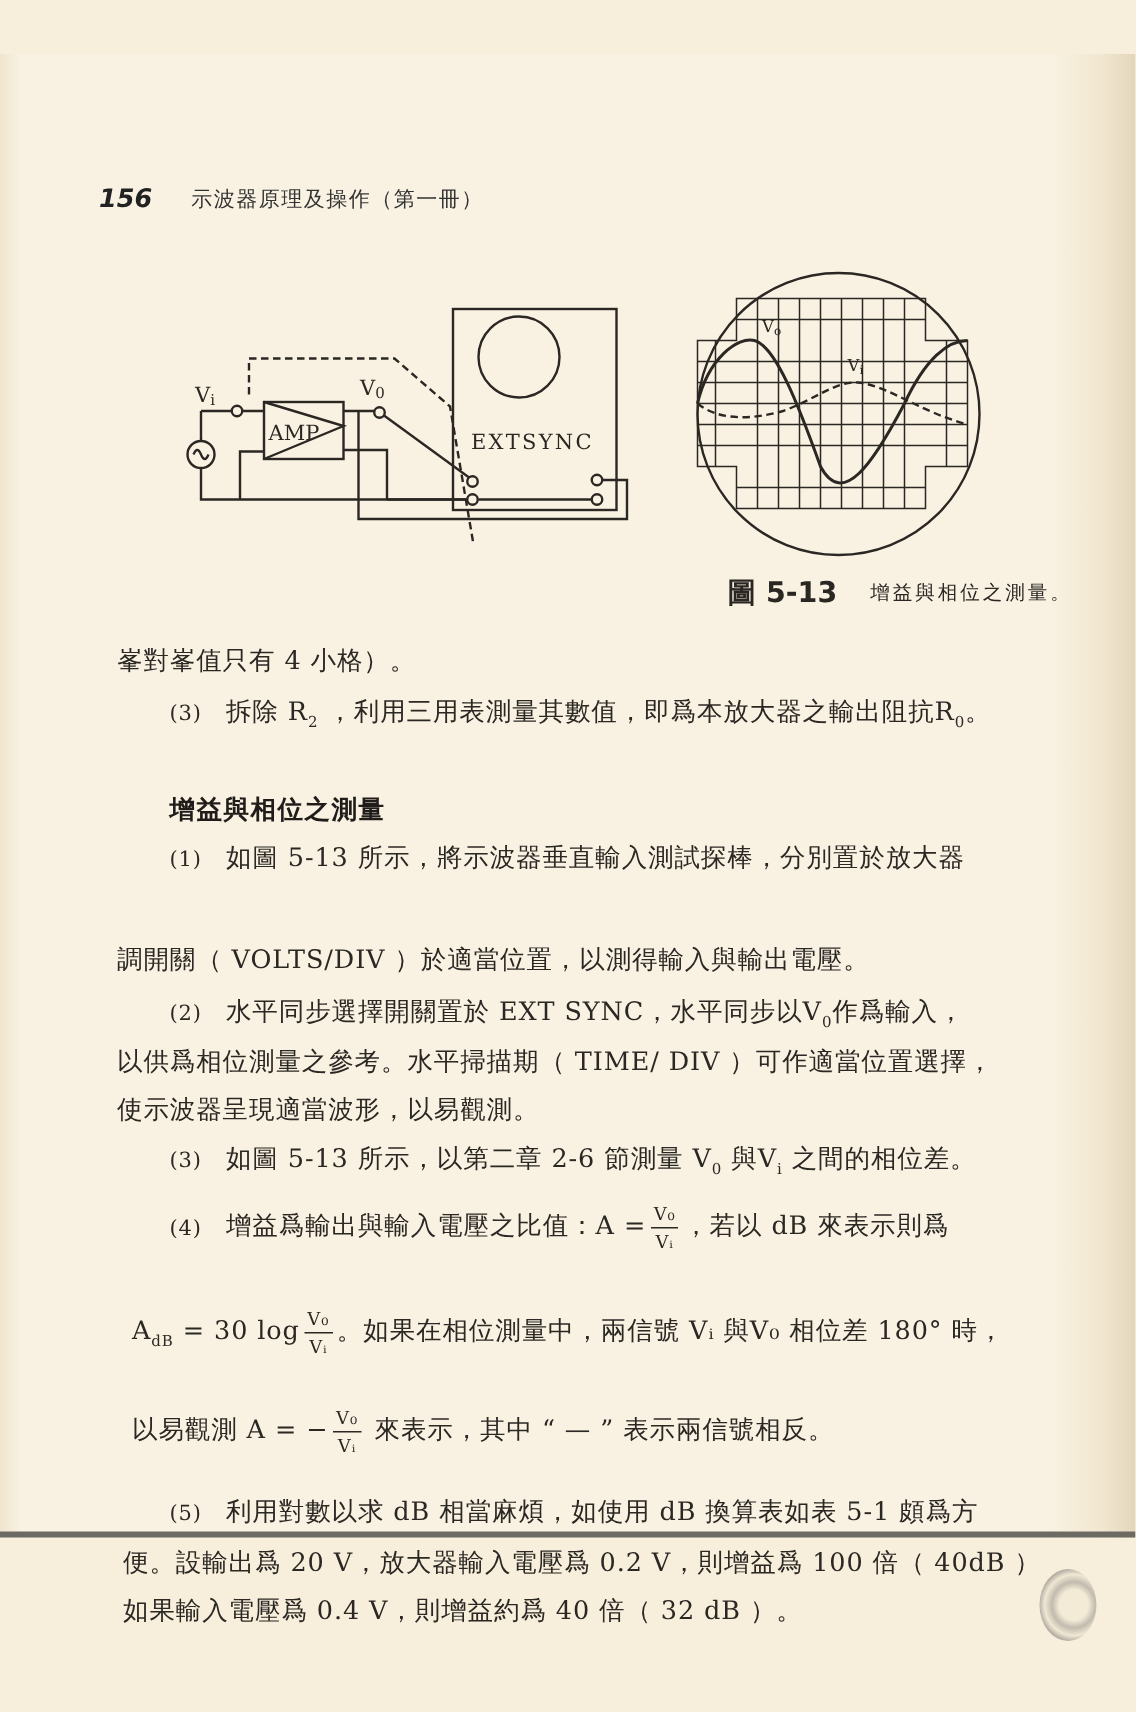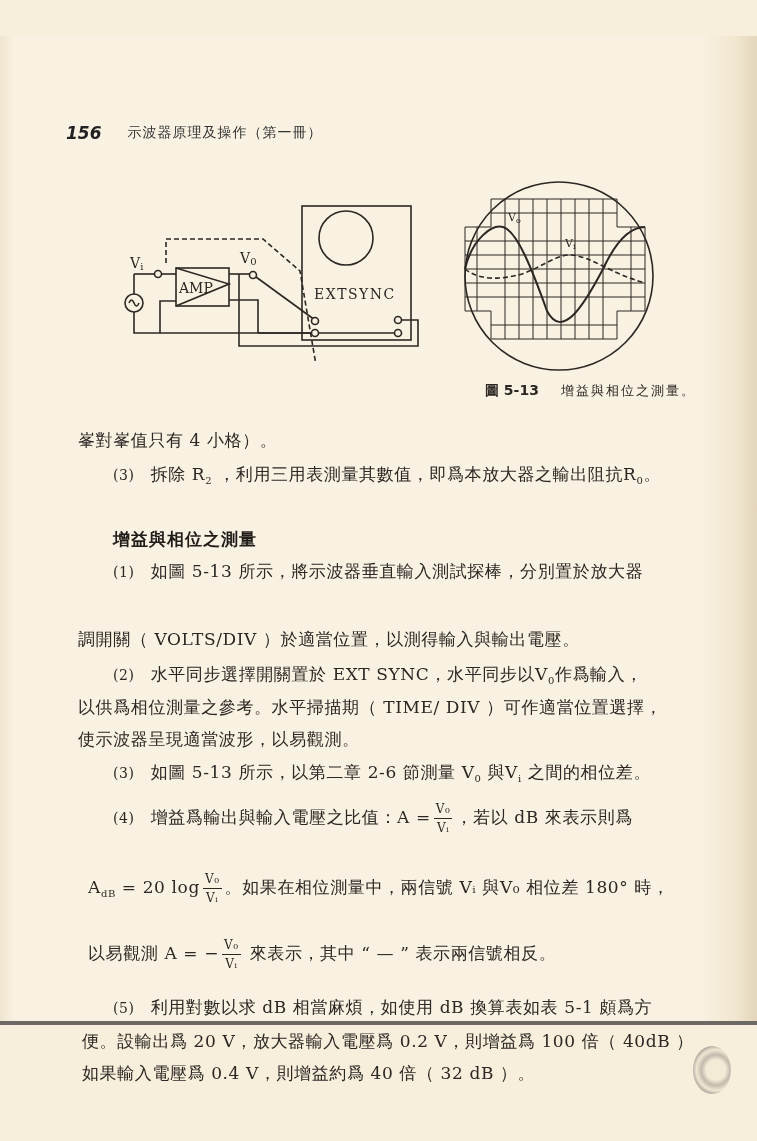--- a/index.html
+++ b/index.html
@@ -16,21 +16,21 @@
     margin-top: 36px;
   }
   .bottom-edge { position: absolute; left: 0; bottom: 0; width: 757px; height: 4px; background: #6d6a64; }
   .header { position: absolute; left: 66px; top: 86px; height: 22px; display: flex; align-items: center; }
   .page-num { font-family: "DejaVu Sans", sans-serif; font-weight: bold; font-style: italic; font-size: 17px; color: #222; }
   .running-title { margin-left: 26px; font-size: 14px; letter-spacing: 1px; color: #333; }
 
   .fig-circuit { position: absolute; left: 110px; top: 160px; width: 320px; height: 165px; }
   .fig-scope { position: absolute; left: 462px; top: 143px; width: 195px; height: 195px; }
   .caption { position: absolute; left: 485px; top: 346px; font-size: 13px; color: #2a2622; display: flex; align-items: center; }
-  .caption .fig-label { font-family: "DejaVu Sans", sans-serif; font-weight: bold; font-size: 14px; margin-right: 22px; }
+  .caption .fig-label { font-family: "DejaVu Sans", sans-serif; font-weight: bold; font-size: 19px; margin-right: 22px; }
   .caption .fig-title { letter-spacing: 2px; }
 
   .line { position: absolute; font-size: 17px; white-space: nowrap; letter-spacing: 0.6px; color: #2b2723; }
   .heading { position: absolute; left: 113px; top: 492px; font-family: "DejaVu Sans", sans-serif; font-weight: bold; font-size: 17px; letter-spacing: 1px; color: #1f1c19; }
   .num { font-size: 14px; margin-right: 16px; }
   sub { font-size: 10px; }
   .frac { display: inline-flex; flex-direction: column; align-items: center; vertical-align: middle; font-size: 12px; line-height: 18px; margin: 0 3px; }
   .frac .top { border-bottom: 1px solid #2b2723; padding: 0 2px; }
   .frac .bot { padding: 0 2px; }
   .thumb { position: absolute; left: 693px; top: 1010px; width: 38px; height: 48px; border-radius: 50%;
@@ -130,21 +130,21 @@
     <span class="num">(3)</span><span>如圖 5-13 所示，以第二章 2-6 節測量 V</span><sub>0</sub><span> 與V</span><sub>i</sub><span> 之間的相位差。</span>
   </div>
 
   <div class="line" style="left:113px; top:764px;">
     <span class="num">(4)</span><span>增益爲輸出與輸入電壓之比值：A =</span><span class="frac">
         <span class="top">V₀</span>
         <span class="bot">Vᵢ</span>
       </span><span>，若以 dB 來表示則爲</span>
   </div>
   <div class="line" style="left:88px; top:834px;">
-    <span>A</span><sub>dB</sub><span> = 20 log</span><span class="frac">
+    <span>A</span><sub>dB</sub><span> = 30 log</span><span class="frac">
         <span class="top">V₀</span>
         <span class="bot">Vᵢ</span>
       </span><span>。如果在相位測量中，兩信號 Vᵢ 與V₀ 相位差 180° 時，</span>
   </div>
   <div class="line" style="left:88px; top:900px;">
     <span>以易觀測 A = −</span><span class="frac">
         <span class="top">V₀</span>
         <span class="bot">Vᵢ</span>
       </span><span> 來表示，其中 “ — ” 表示兩信號相反。</span>
   </div>

